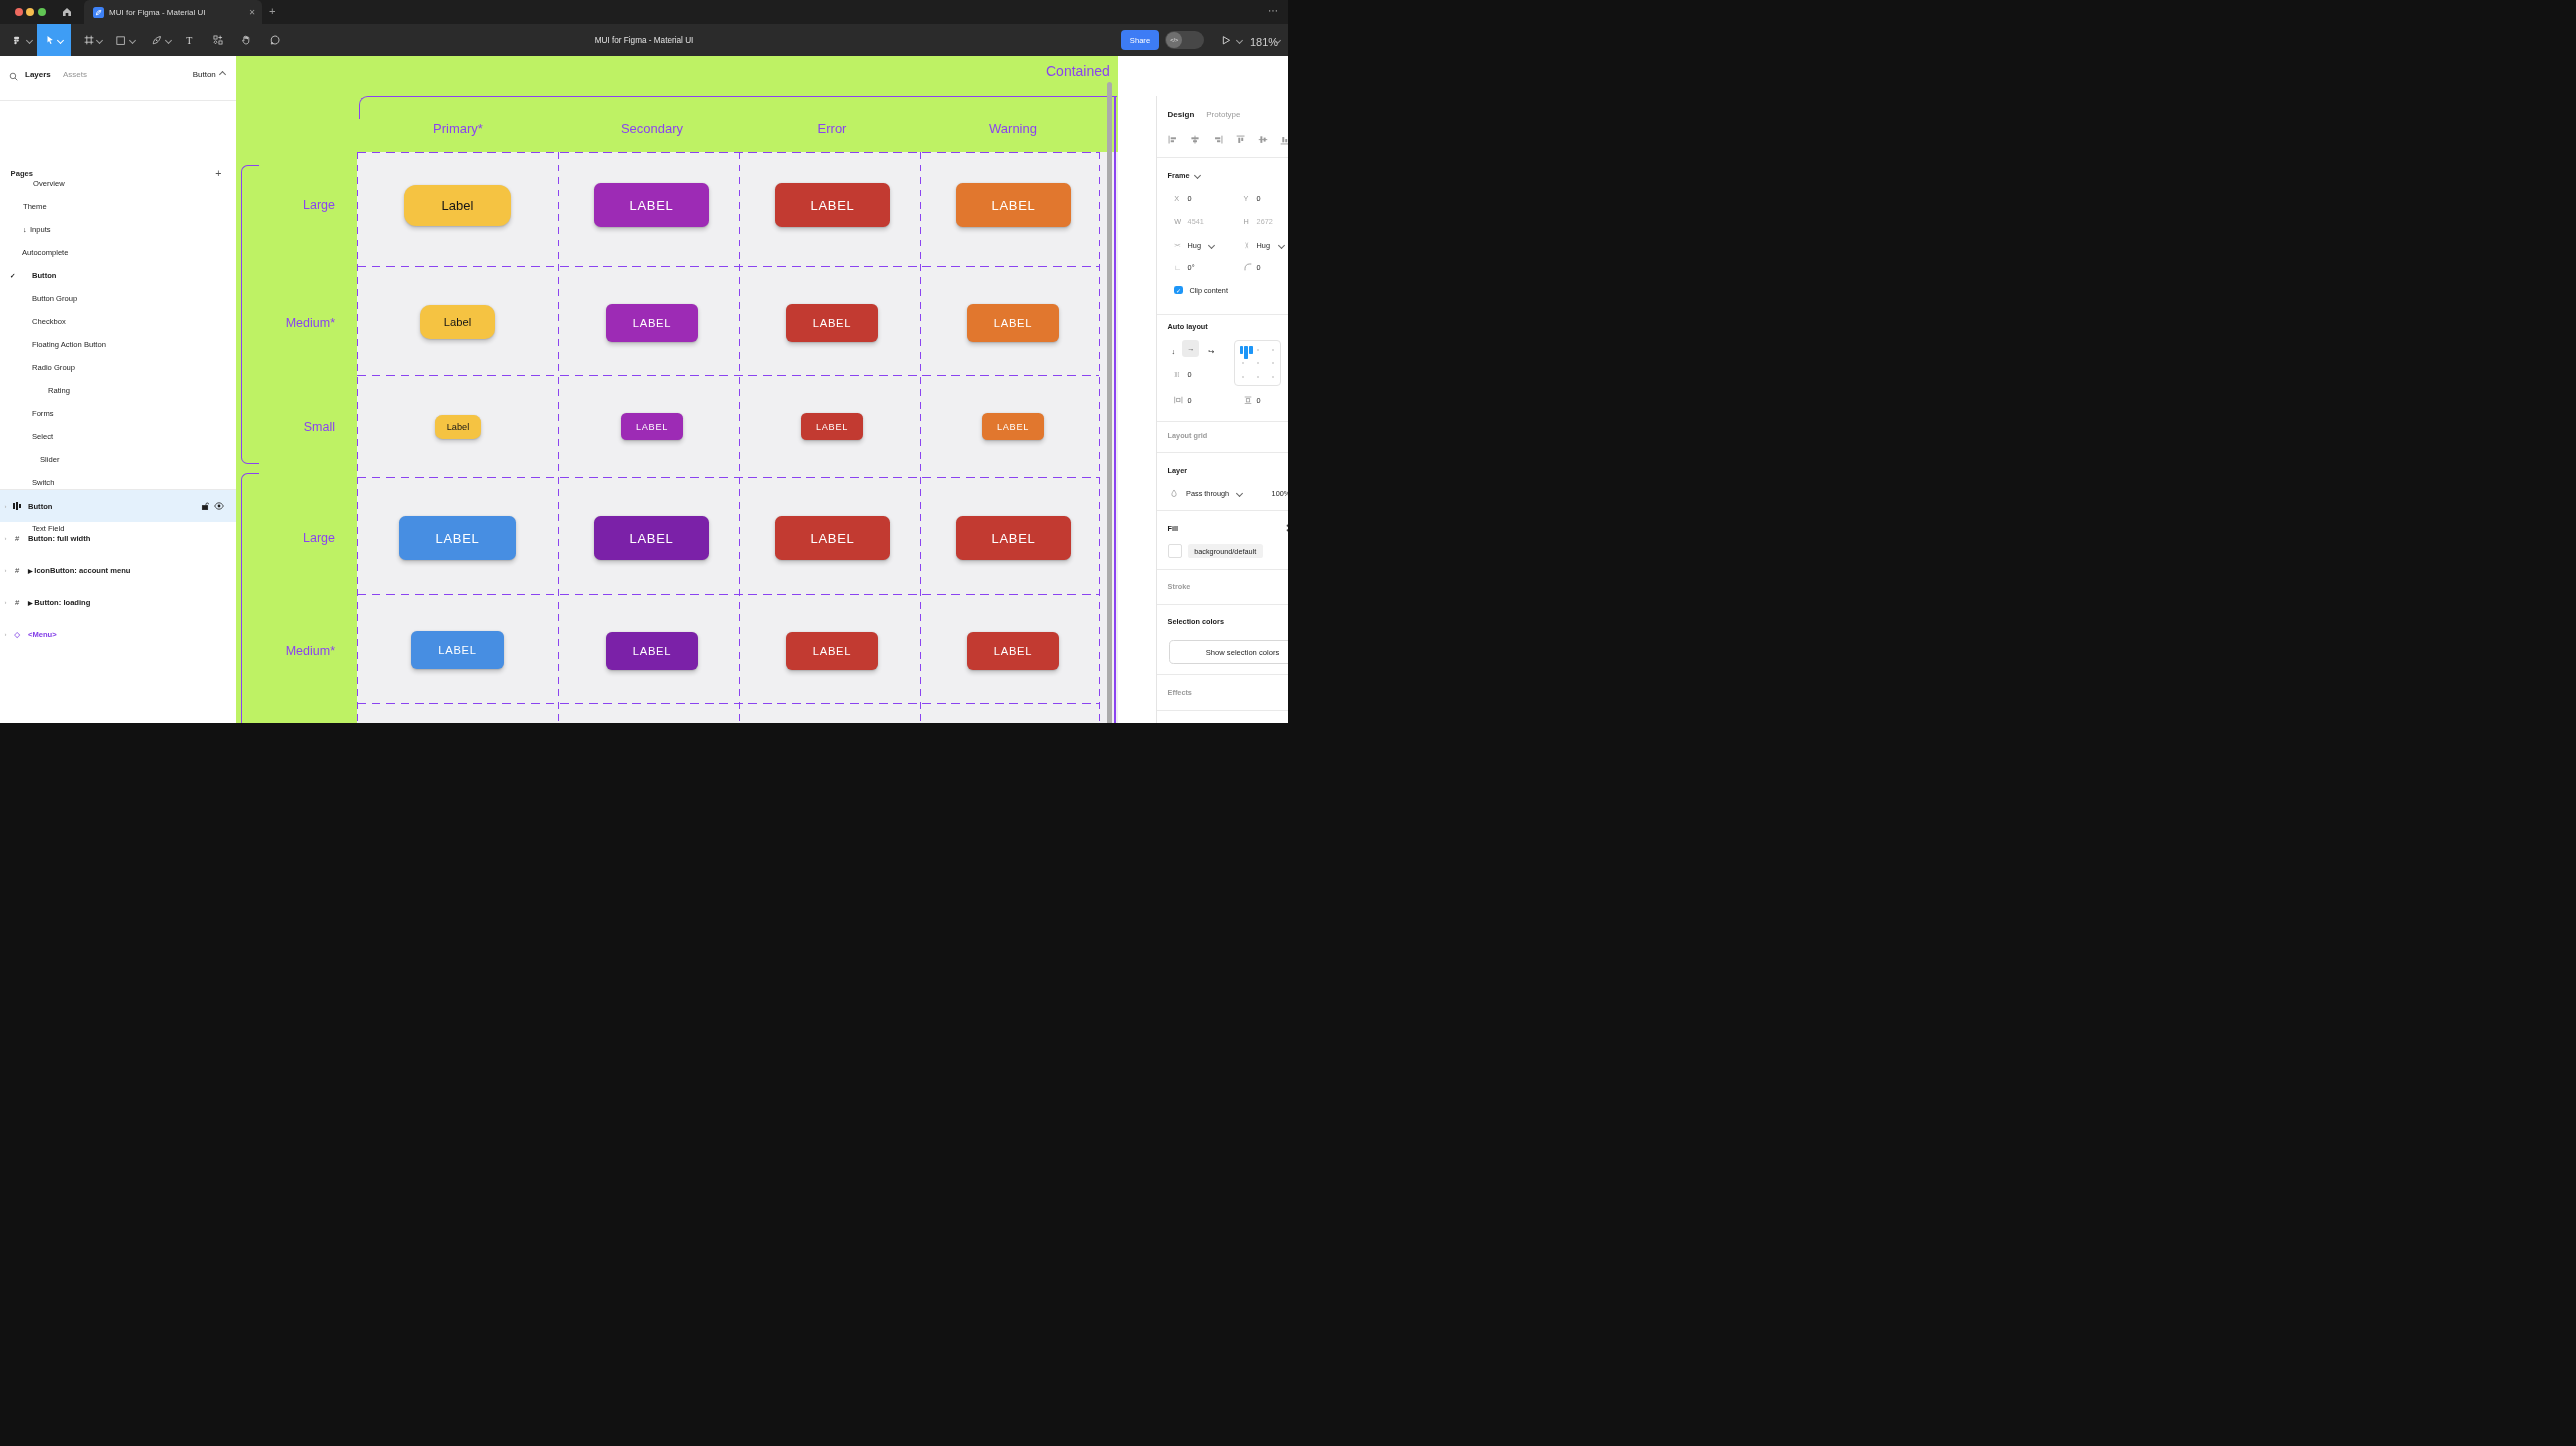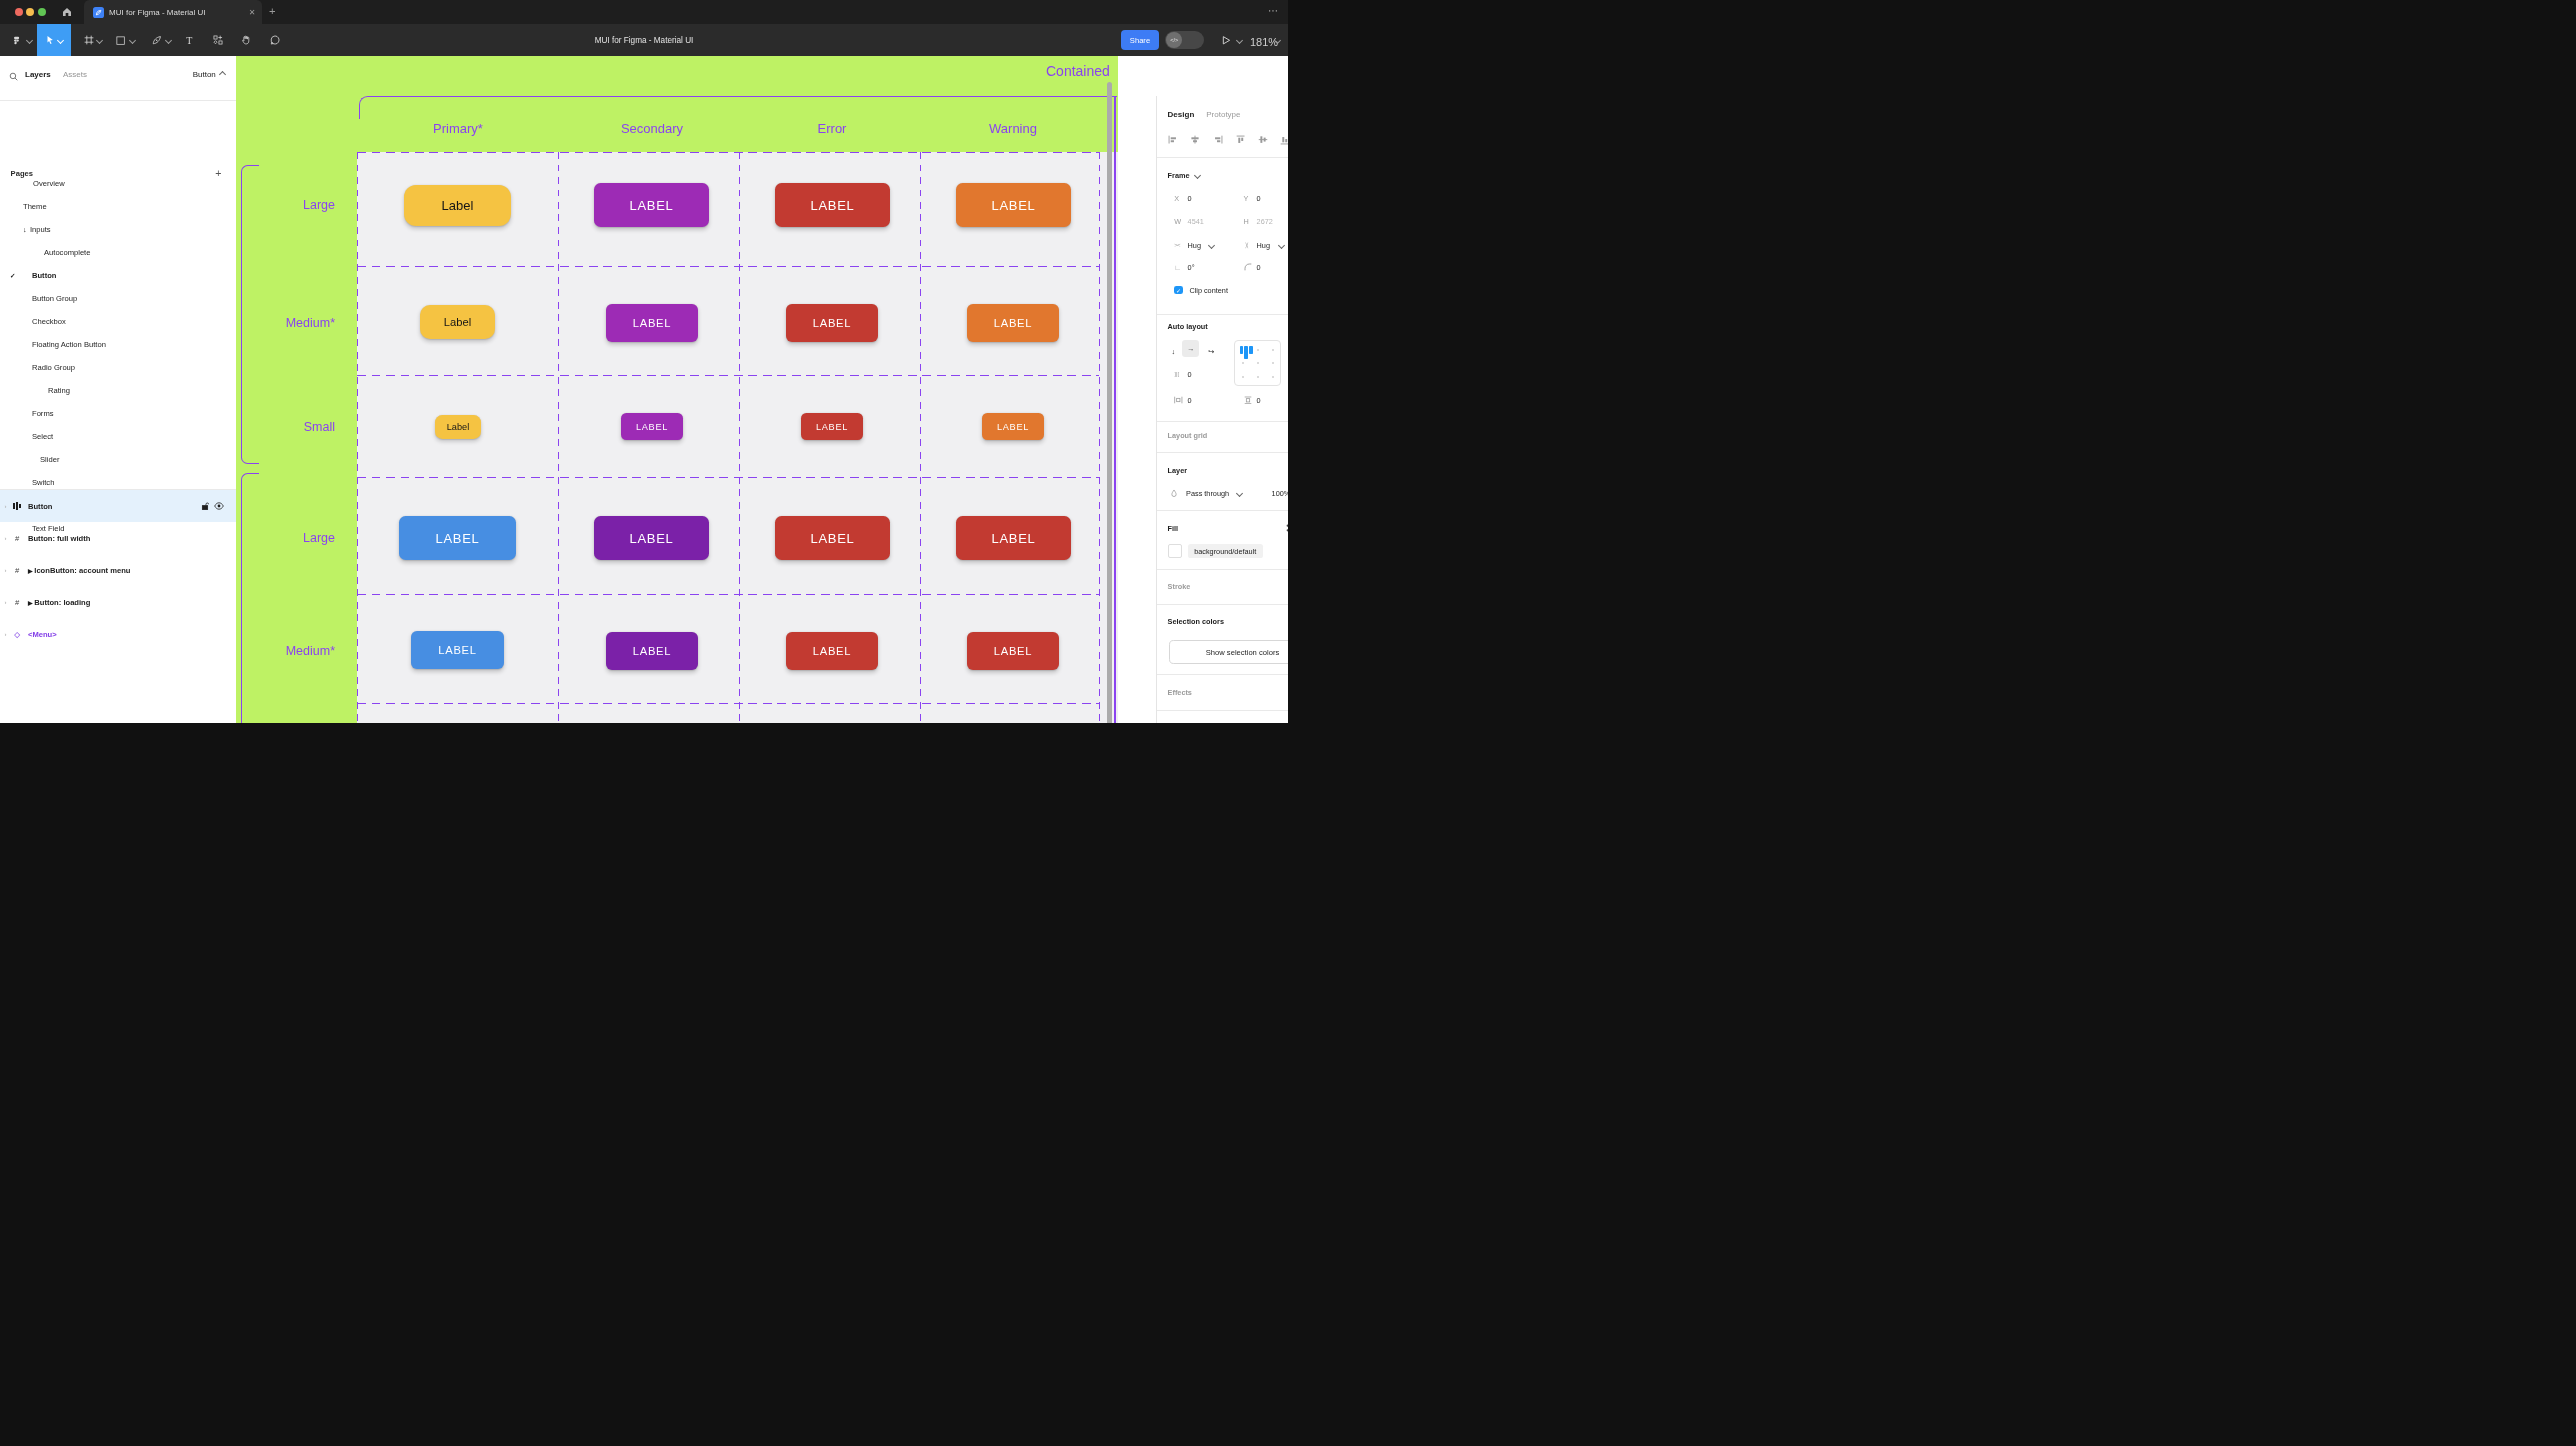--- a/index.html
+++ b/index.html
@@ -231,21 +231,21 @@
         <div class="prow-page" style="padding-left: 33px;">
           <span>Overview</span>
         </div>
         <div class="prow-page" style="padding-left: 23px;">
           <span>Theme</span>
         </div>
         <div class="prow-page" style="padding-left: 23px;">
           <span class="pg-arrow">↓</span>
           <span>Inputs</span>
         </div>
-        <div class="prow-page" style="padding-left: 44px;">
+        <div class="prow-page" style="padding-left: 22px;">
           <span>Autocomplete</span>
         </div>
         <div class="prow-page" style="padding-left: 32px; font-weight: 700;">
           <span class="pg-check">✓</span>
           <span>Button</span>
         </div>
         <div class="prow-page" style="padding-left: 32px;">
           <span>Button Group</span>
         </div>
         <div class="prow-page" style="padding-left: 32px;">

